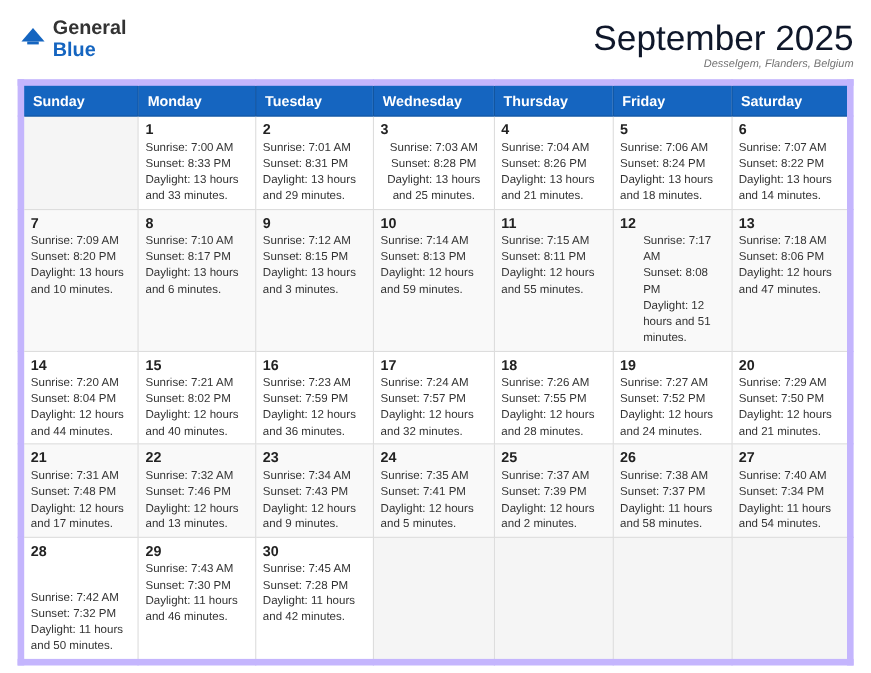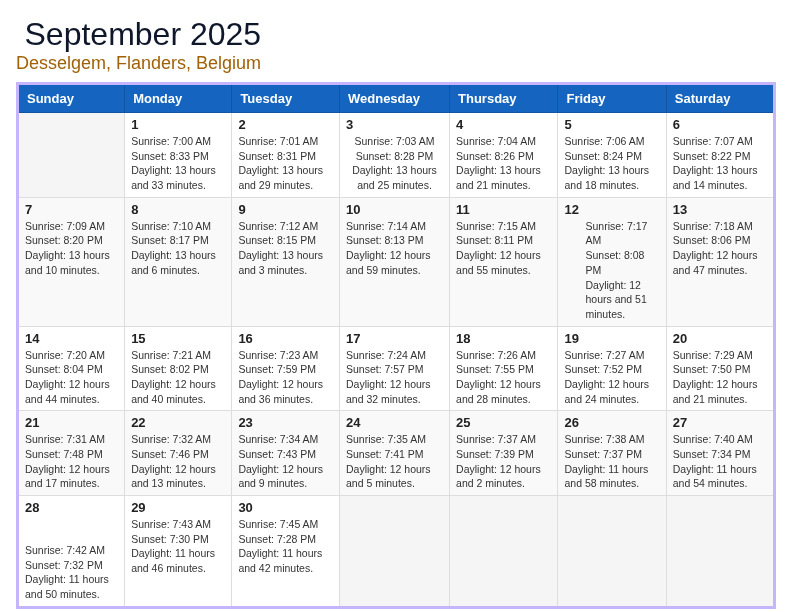--- a/index.html
+++ b/index.html
@@ -34,27 +34,28 @@
     }
     .title-block {
       text-align: right;
     }
     .month-year {
       font-size: 32px;
       color: #0f172a;
       font-weight: normal;
     }
     .location {
-      font-size: 18px;
-      color: #a16207;
+      font-size: 10px;
+      color: #737373;
+      font-style: italic;
     }
     .calendar {
       width: 100%;
       border-collapse: collapse;
-      border: 3px solid #c4b5fd;
+      border: 6px solid #c4b5fd;
     }
     .calendar th {
       background: #1565c0;
       color: #fff;
       text-align: left;
       padding: 6px 8px;
       font-size: 13px;
       border: 1px solid #1255a0;
     }
     .calendar td {
@@ -81,20 +82,30 @@
       line-height: 1.4;
     }
     .empty-cell {
       background: #f5f5f5 !important;
     }
   </style>
 </head>
 <body>
 
 <div class="header">
+  <div class="logo">
+    <svg class="logo-icon" viewBox="0 0 32 32">
+      <polygon points="16,4 28,18 4,18" fill="#1565c0"></polygon>
+      <rect x="10" y="18" width="12" height="3" fill="#1565c0"></rect>
+    </svg>
+    <div class="logo-text">
+      <span class="logo-general">General</span><br>
+      <span class="logo-blue">Blue</span>
+    </div>
+  </div>
   <div class="title-block">
     <div class="month-year">September 2025</div>
     <div class="location">Desselgem, Flanders, Belgium</div>
   </div>
 </div>
 
 <table class="calendar">
   <thead>
     <tr>
     <th>Sunday</th>

